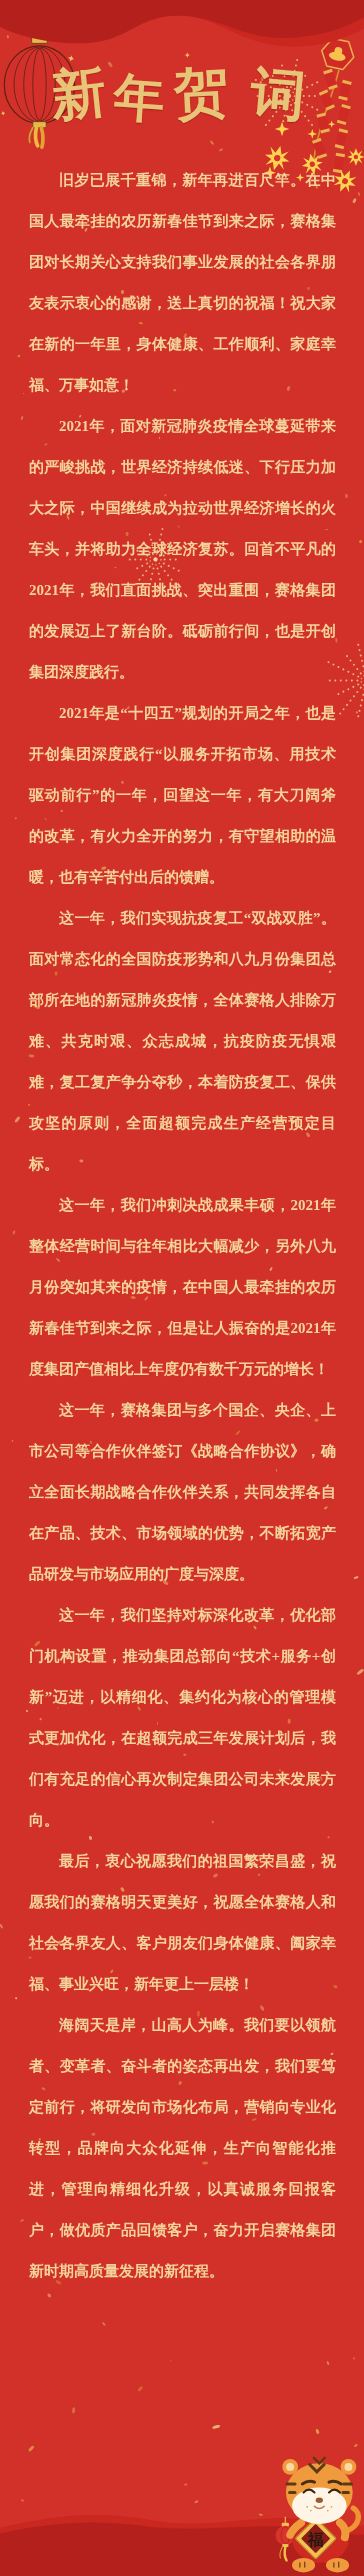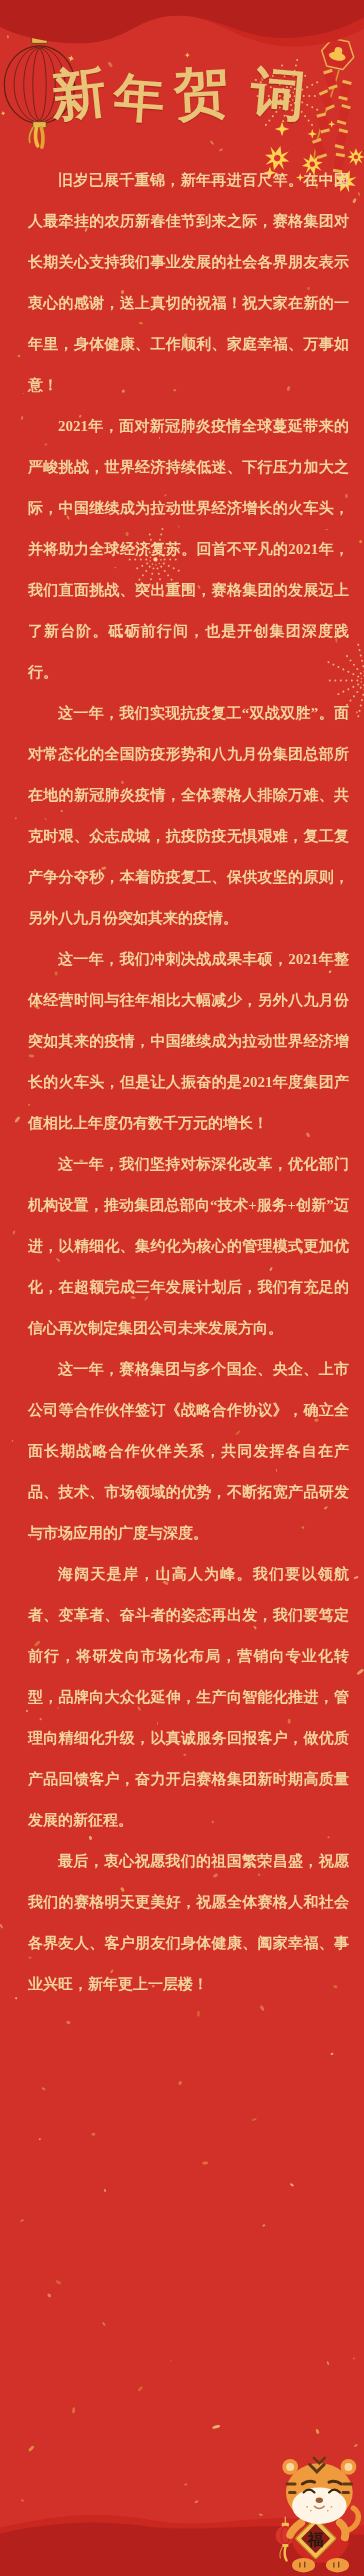--- a/index.html
+++ b/index.html
@@ -24,21 +24,21 @@
     font-size:55px;font-weight:bold;color:#e8c478;letter-spacing:8.5px;
     text-shadow:0 1.2px 1.2px rgba(110,20,10,.35);
   }
   .title span{display:inline-block;}
   .title span:nth-child(1){transform:rotate(-6deg) translateY(1.2px);}
   .title span:nth-child(2){transform:rotate(4deg) translateY(4.9px);font-size:51px;}
   .title span:nth-child(3){transform:rotate(-3deg);}
   .title span:nth-child(4){transform:rotate(5deg) translateY(2.4px);margin-left:13.4px;}
   
   .greeting-body{
-    position:absolute;top:160px;left:12px;right:0;z-index:2;padding:0 16px;
+    position:absolute;top:160px;left:0;right:0;z-index:2;padding:0 29px;
   }
   .greeting-body p{
     margin:0;text-indent:2em;text-align:justify;
     font-size:15px;line-height:41px;font-weight:600;color:#f2d49b;
   }
 </style>
 </head>
 <body>
 
 <div class="poster">
@@ -334,26 +334,27 @@
     </g>
   </svg>
 
   <div class="title">
     <span>新</span><span>年</span><span>贺</span><span>词</span>
   </div>
 
   <div class="greeting-body">
     <p>旧岁已展千重锦，新年再进百尺竿。在中国人最牵挂的农历新春佳节到来之际，赛格集团对长期关心支持我们事业发展的社会各界朋友表示衷心的感谢，送上真切的祝福！祝大家在新的一年里，身体健康、工作顺利、家庭幸福、万事如意！</p>
     <p>2021年，面对新冠肺炎疫情全球蔓延带来的严峻挑战，世界经济持续低迷、下行压力加大之际，中国继续成为拉动世界经济增长的火车头，并将助力全球经济复苏。回首不平凡的2021年，我们直面挑战、突出重围，赛格集团的发展迈上了新台阶。砥砺前行间，也是开创集团深度践行。</p>
-    <p>这一年，我们实现抗疫复工“双战双胜”。面对常态化的全国防疫形势和八九月份集团总部所在地的新冠肺炎疫情，全体赛格人排除万难、共克时艰、众志成城，抗疫防疫无惧艰难，复工复产争分夺秒，本着防疫复工、保供攻坚的原则，另外八九月份突如其来的疫情。</p>
-    <p>这一年，我们冲刺决战成果丰硕，2021年整体经营时间与往年相比大幅减少，另外八九月份突如其来的疫情，中国继续成为拉动世界经济增长的火车头，但是让人振奋的是2021年度集团产值相比上年度仍有数千万元的增长！</p>
+    <p>2021年是“十四五”规划的开局之年，也是开创集团深度践行“以服务开拓市场、用技术驱动前行”的一年，回望这一年，有大刀阔斧的改革，有火力全开的努力，有守望相助的温暖，也有辛苦付出后的馈赠。</p>
+    <p>这一年，我们实现抗疫复工“双战双胜”。面对常态化的全国防疫形势和八九月份集团总部所在地的新冠肺炎疫情，全体赛格人排除万难、共克时艰、众志成城，抗疫防疫无惧艰难，复工复产争分夺秒，本着防疫复工、保供攻坚的原则，全面超额完成生产经营预定目标。</p>
+    <p>这一年，我们冲刺决战成果丰硕，2021年整体经营时间与往年相比大幅减少，另外八九月份突如其来的疫情，在中国人最牵挂的农历新春佳节到来之际，但是让人振奋的是2021年度集团产值相比上年度仍有数千万元的增长！</p>
+    <p>这一年，赛格集团与多个国企、央企、上市公司等合作伙伴签订《战略合作协议》，确立全面长期战略合作伙伴关系，共同发挥各自在产品、技术、市场领域的优势，不断拓宽产品研发与市场应用的广度与深度。</p>
     <p>这一年，我们坚持对标深化改革，优化部门机构设置，推动集团总部向“技术+服务+创新”迈进，以精细化、集约化为核心的管理模式更加优化，在超额完成三年发展计划后，我们有充足的信心再次制定集团公司未来发展方向。</p>
-    <p>这一年，赛格集团与多个国企、央企、上市公司等合作伙伴签订《战略合作协议》，确立全面长期战略合作伙伴关系，共同发挥各自在产品、技术、市场领域的优势，不断拓宽产品研发与市场应用的广度与深度。</p>
+    <p>最后，衷心祝愿我们的祖国繁荣昌盛，祝愿我们的赛格明天更美好，祝愿全体赛格人和社会各界友人、客户朋友们身体健康、阖家幸福、事业兴旺，新年更上一层楼！</p>
     <p>海阔天是岸，山高人为峰。我们要以领航者、变革者、奋斗者的姿态再出发，我们要笃定前行，将研发向市场化布局，营销向专业化转型，品牌向大众化延伸，生产向智能化推进，管理向精细化升级，以真诚服务回报客户，做优质产品回馈客户，奋力开启赛格集团新时期高质量发展的新征程。</p>
-    <p>最后，衷心祝愿我们的祖国繁荣昌盛，祝愿我们的赛格明天更美好，祝愿全体赛格人和社会各界友人、客户朋友们身体健康、阖家幸福、事业兴旺，新年更上一层楼！</p>
   </div>
 
   <svg class="bottom-waves" width="365" height="91" viewBox="0 0 600 150" preserveAspectRatio="none">
     <path fill="#c9271f" d="M0,150 V70 C90,50 160,42 250,58 C340,74 420,48 500,56 C550,61 580,70 600,66 V150 Z"></path>
     <path fill="#b4201b" d="M0,150 V80 C80,62 150,56 240,68 C330,80 430,60 520,72 C556,77 586,84 600,82 V150 Z"></path>
   </svg>
 
   <svg class="tiger" width="91" height="128" viewBox="0 0 150 210">
     <path d="M122,140 C145,132 148,110 134,102" stroke="#ef9335" stroke-width="9" fill="none" stroke-linecap="round"></path>
 

